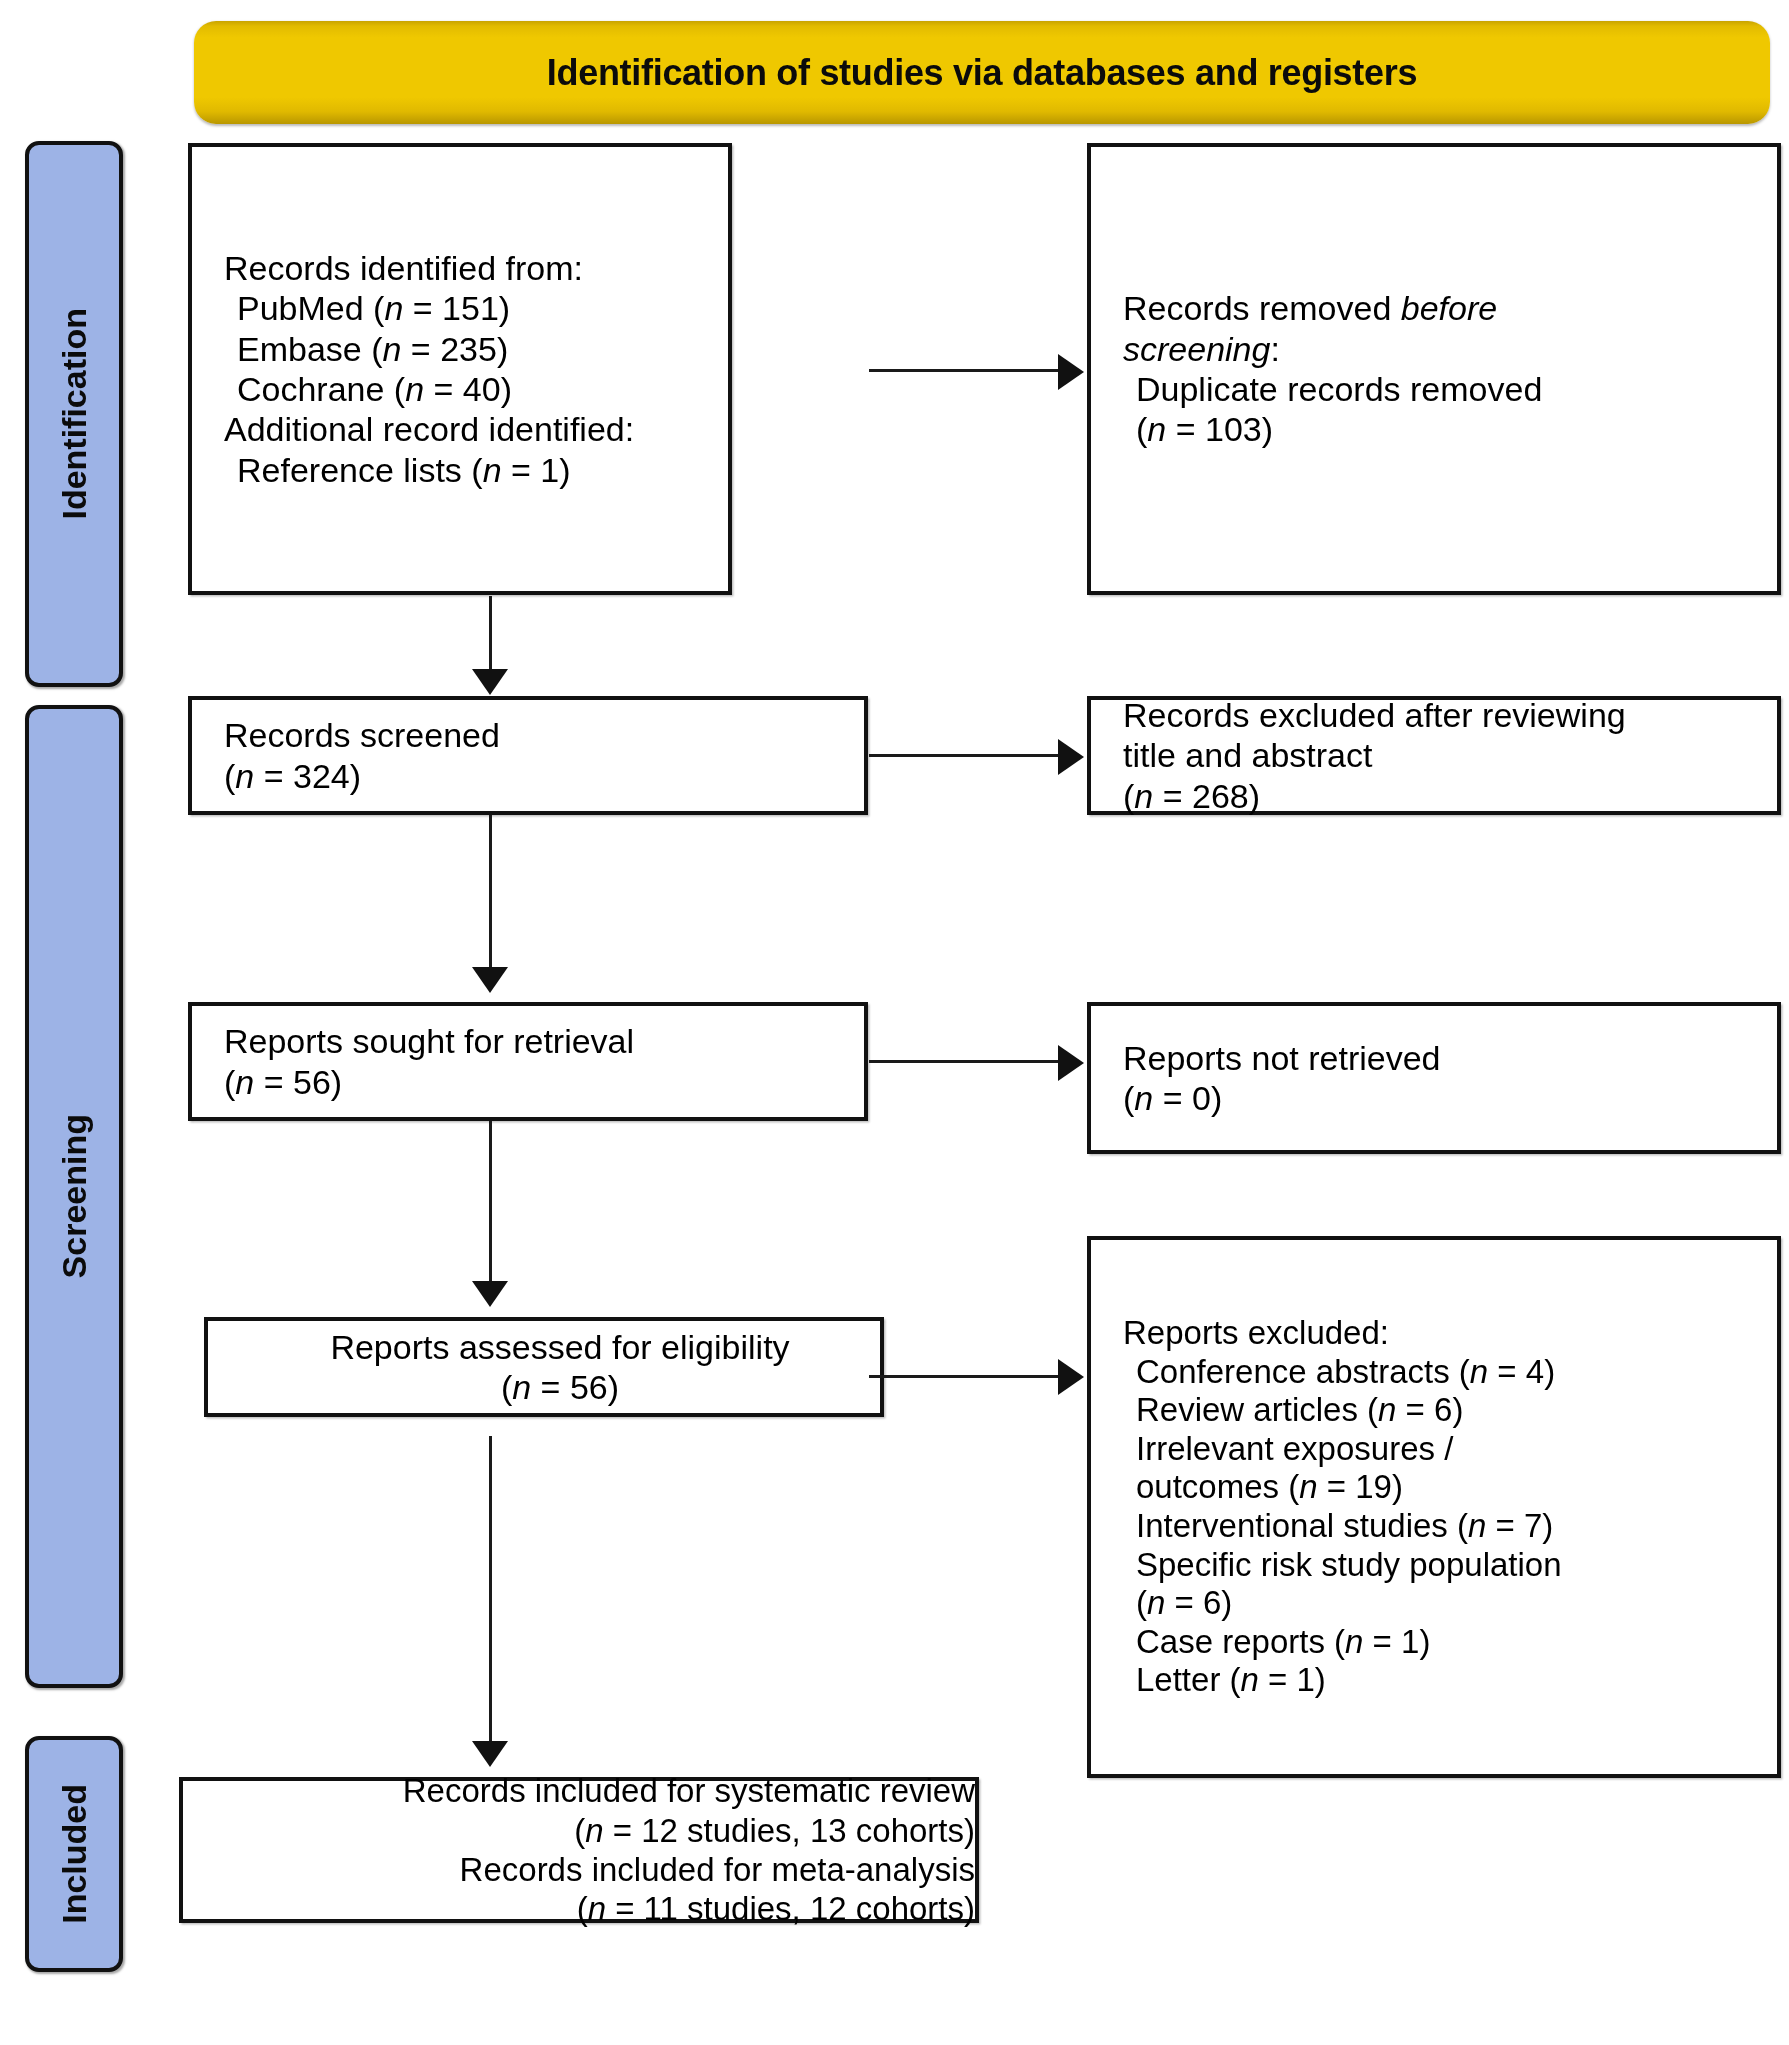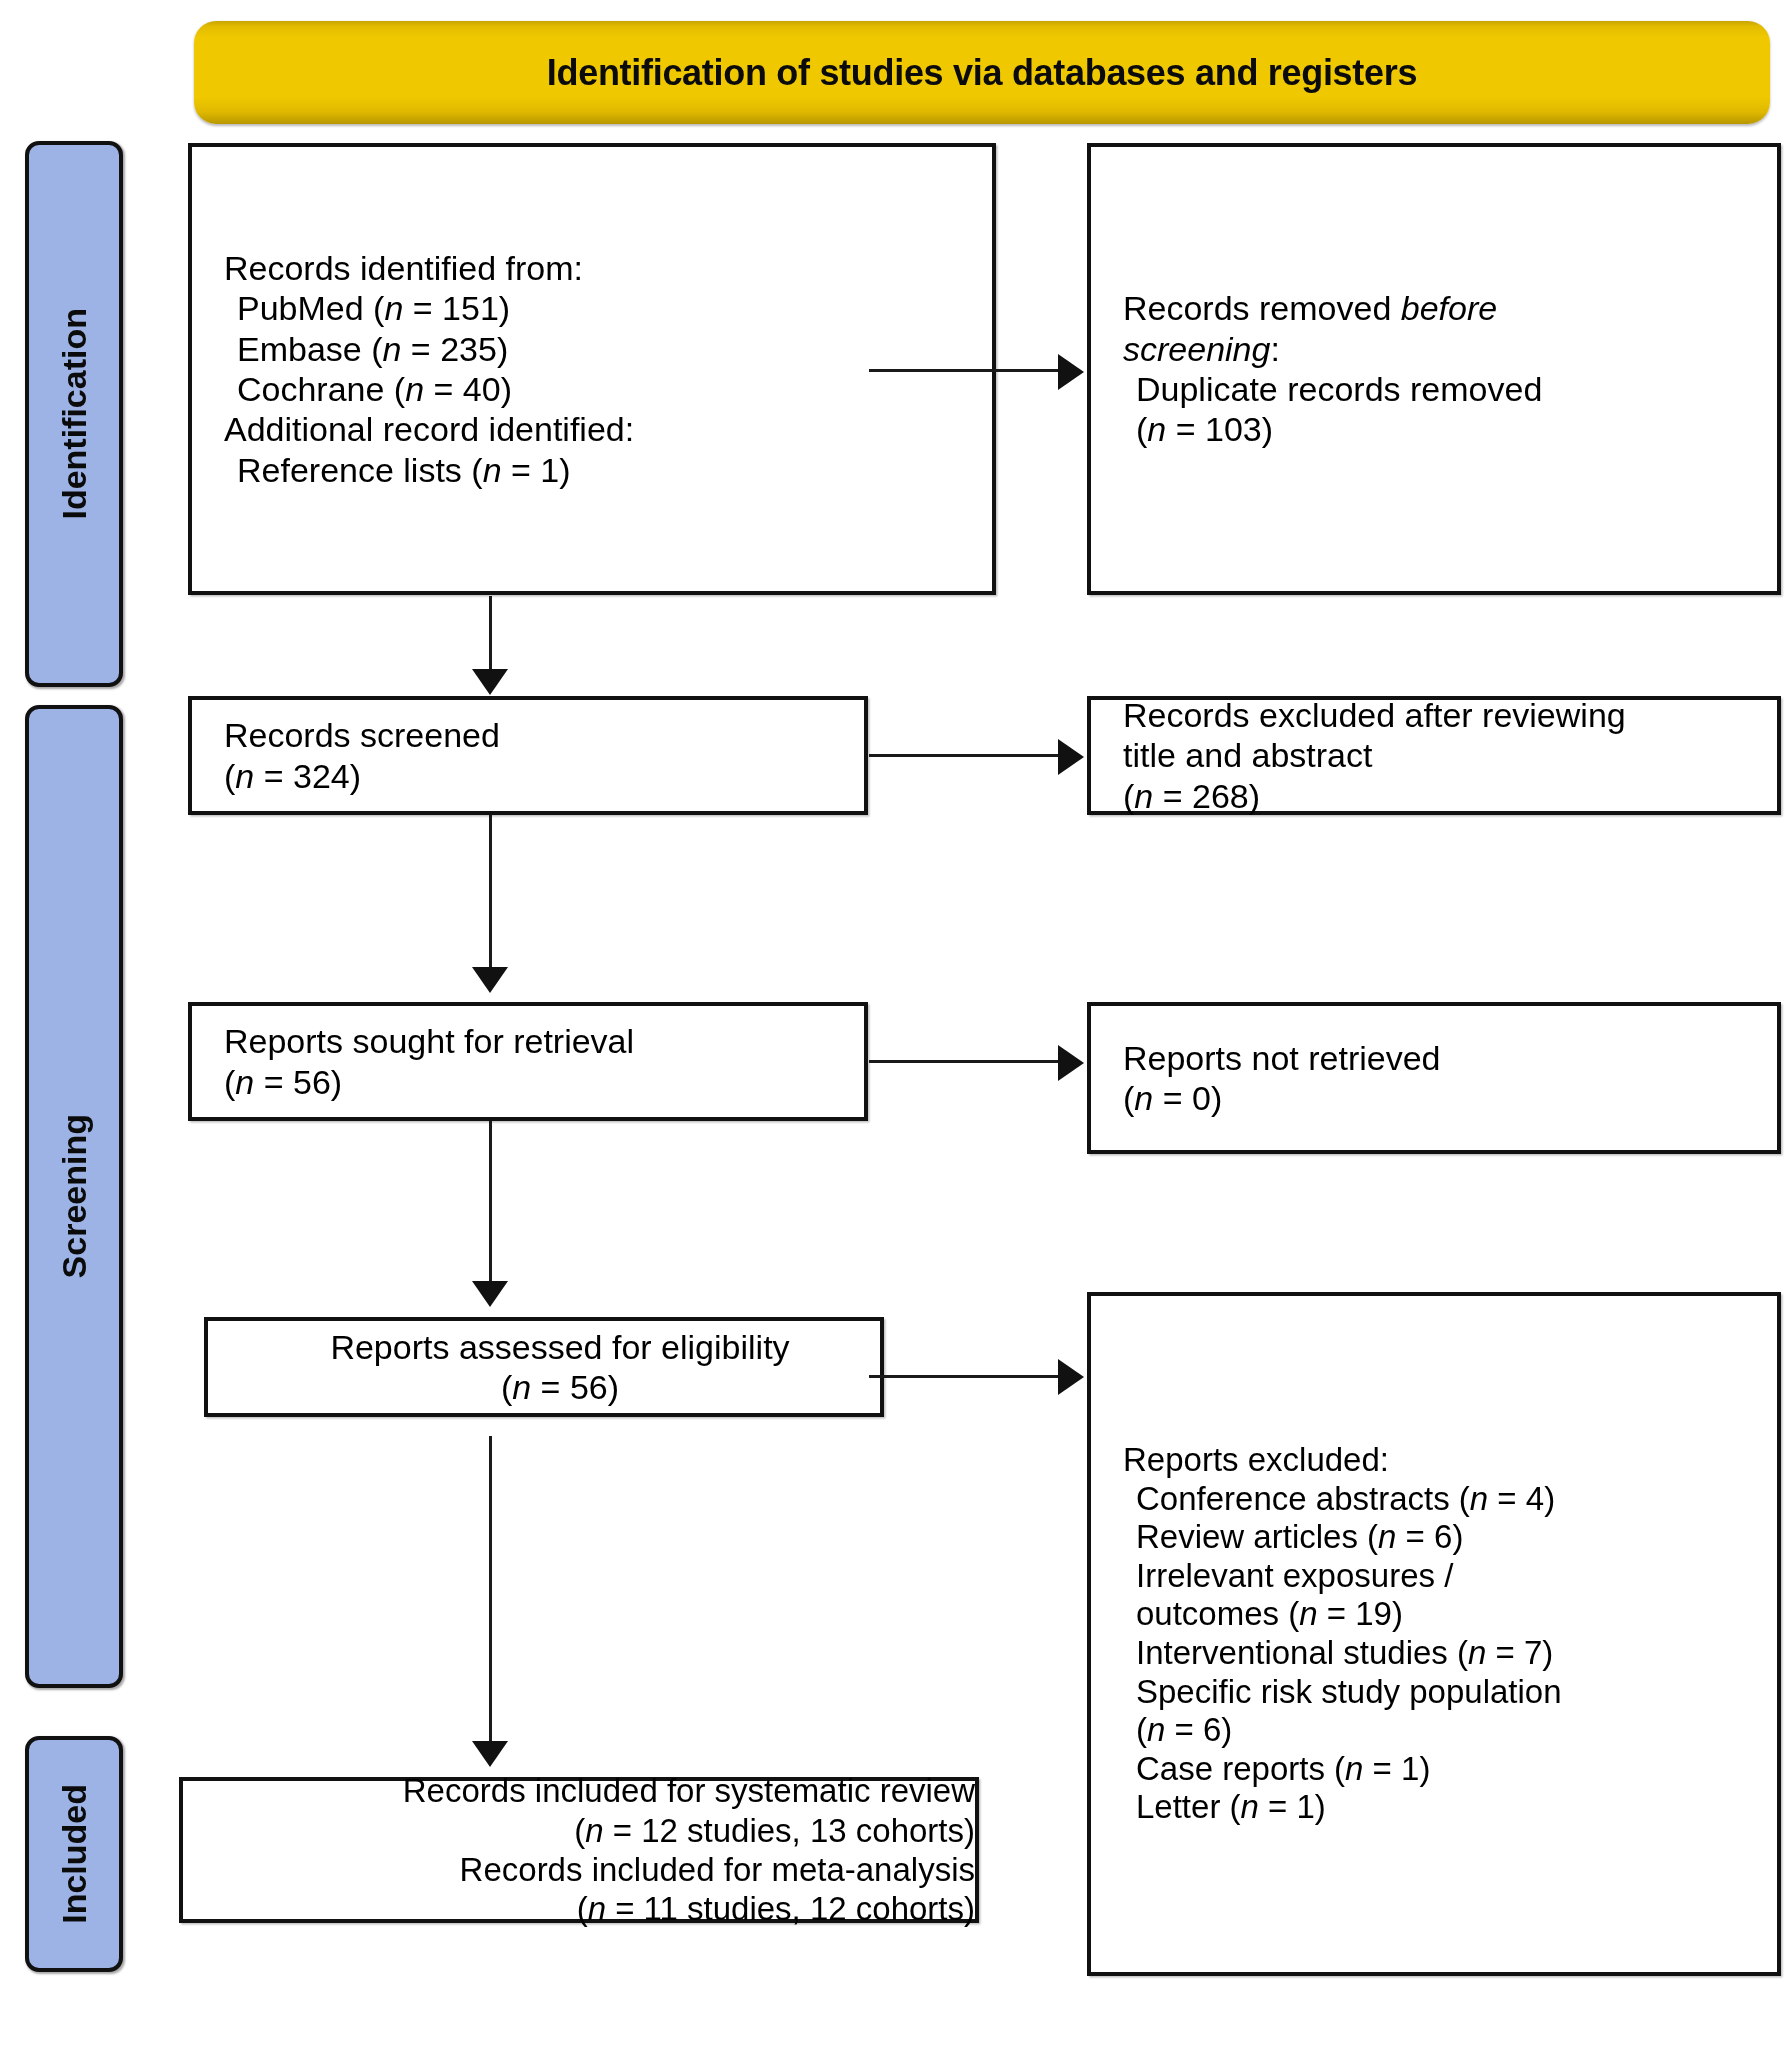--- a/index.html
+++ b/index.html
@@ -78,28 +78,28 @@
     font-size:34px;
     line-height:1.185;
     color:#000;
     white-space:pre;
     padding-left:32px;
   }
   .pbox .line.ind{ padding-left:45px; }
   .pbox i{ font-style:italic; }
 
   
-  #box-identified     { left:188px;  top:143px;  width:808px; height:452px; }
+  #box-identified     { left:188px;  top:143px;  width:544px; height:452px; }
   #box-removed        { left:1087px; top:143px;  width:694px; height:452px; }
   #box-screened       { left:188px;  top:696px; width:680px; height:119px; }
   #box-excluded-ta    { left:1087px; top:696px; width:694px; height:119px; }
   #box-sought         { left:188px;  top:1002px; width:680px; height:119px; }
   #box-not-retrieved  { left:1087px; top:1002px; width:694px; height:152px; }
   #box-assessed       { left:204px;  top:1317px; width:680px; height:100px;text-align:center; }
-  #box-reports-excl   { left:1087px; top:1292px; width:694px; height:684px; }
+  #box-reports-excl   { left:1087px; top:1236px; width:694px; height:542px; }
   #box-included       { left:179px;  top:1777px; width:800px; height:146px;text-align:right; }
 
   #box-reports-excl .line{ font-size:33px; line-height:1.17; }
   #box-included .line{ font-size:33px; line-height:1.19; padding-left:21px; }
 
   
   .vline{ position:absolute; width:3.3px; background:#1a1a1a; }
   .hline{ position:absolute; height:3.3px; background:#1a1a1a; }
   .arrow-down{
     position:absolute;

